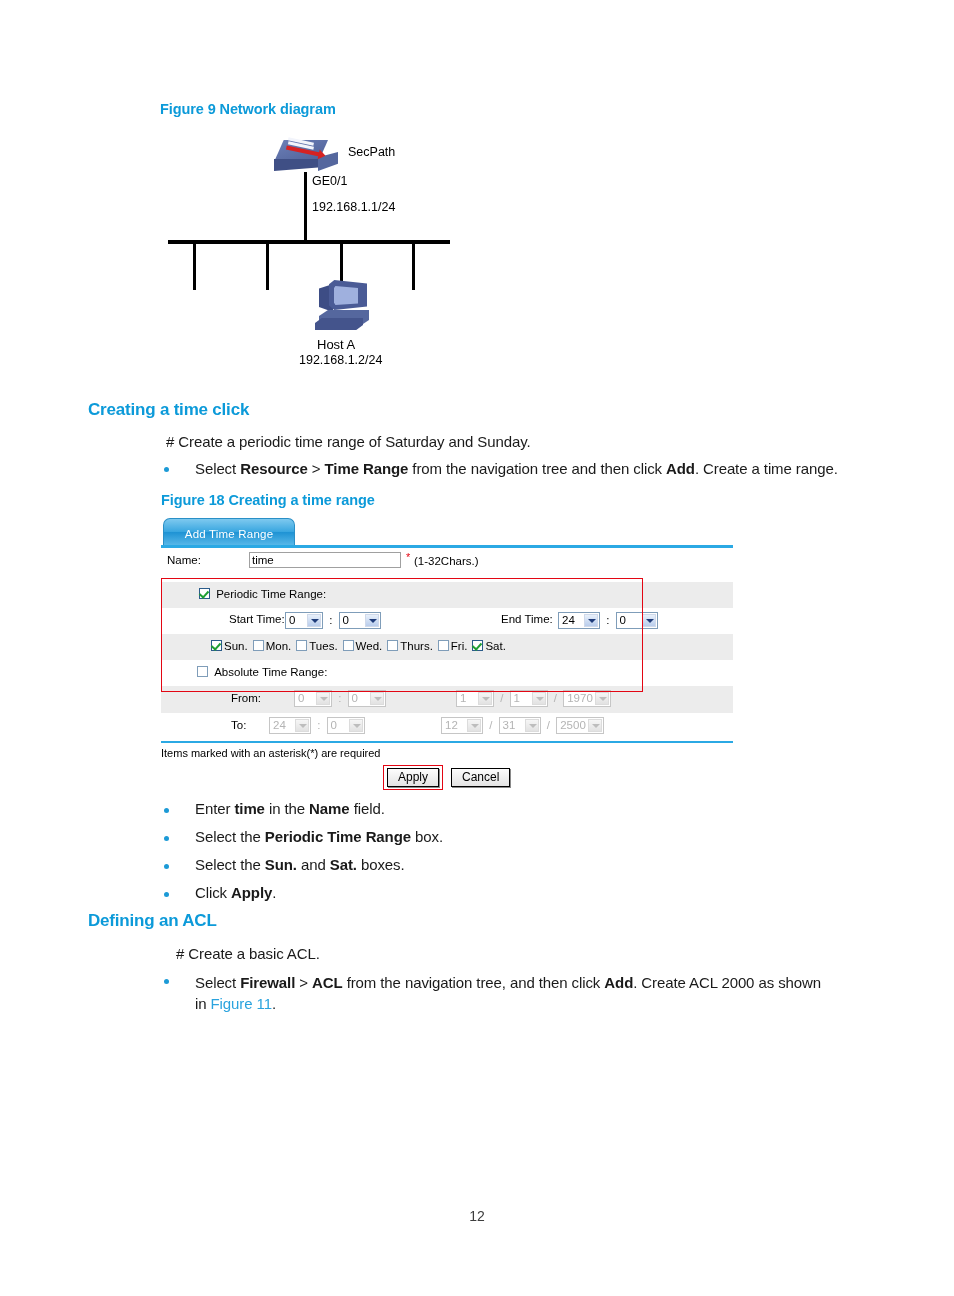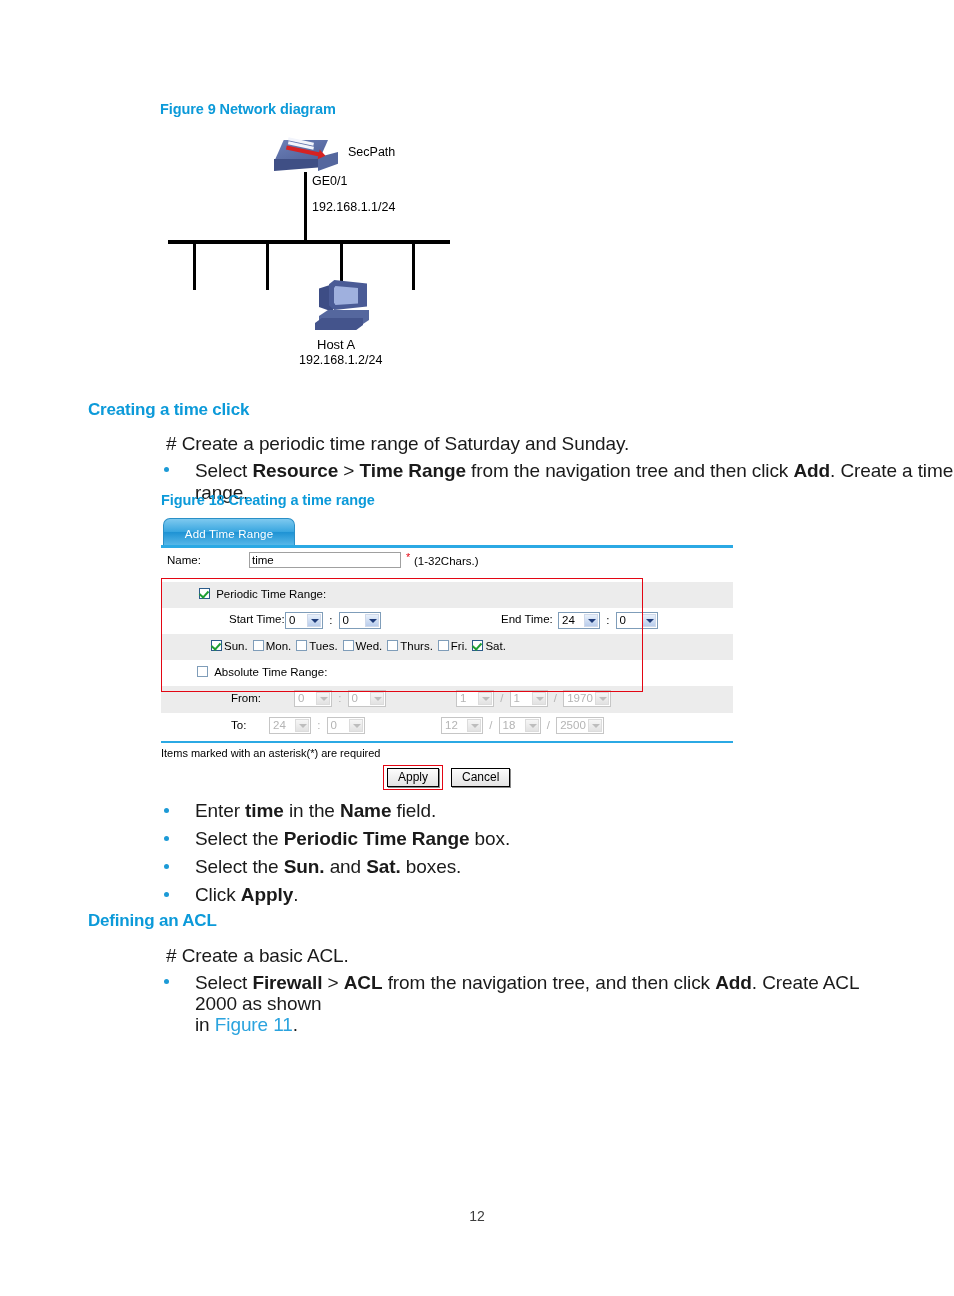--- a/index.html
+++ b/index.html
@@ -28,21 +28,21 @@
   .h2-heading {
     position: absolute;
     color: #0c9ad9;
     font-weight: bold;
     font-size: 17px;
     letter-spacing: -0.2px;
     white-space: nowrap;
   }
   .body-text {
     position: absolute;
-    font-size: 19px;
+    font-size: 15px;
     color: #1a1a1a;
     letter-spacing: -0.1px;
   }
   .bullet-dot {
     position: absolute;
     width: 5px;
     height: 5px;
     border-radius: 50%;
     background: #1c9ad6;
   }
@@ -417,21 +417,21 @@
           <span class="arw"></span>
         </span>
       </div>
       <div style="position:absolute; left:280px; top:4px; color:#b4b4b4;">
         <span class="sel dis w42">
           <span class="v">12</span>
           <span class="arw"></span>
         </span>
         <span class="sep">/</span>
         <span class="sel dis w42">
-          <span class="v">18</span>
+          <span class="v">31</span>
           <span class="arw"></span>
         </span>
         <span class="sep">/</span>
         <span class="sel dis w48">
           <span class="v">2500</span>
           <span class="arw"></span>
         </span>
       </div>
     </div>
   </div>
@@ -464,21 +464,21 @@
   <span>Select the </span><b>Sun.</b><span> and </span><b>Sat.</b><span> boxes.</span>
 </div>
 
 <div class="bullet-dot" style="left:164px; top:892px;"></div>
 <div class="body-text" style="left:195px; top:884px;">
   <span>Click </span><b>Apply</b><span>.</span>
 </div>
 
 <div class="h2-heading" style="left:88px; top:911px;">Defining an ACL</div>
 
-<div class="body-text" style="left:166px; top:945px;text-align:right;"># Create a basic ACL.</div>
+<div class="body-text" style="left:176px; top:945px;text-align:right;"># Create a basic ACL.</div>
 
 <div class="bullet-dot" style="left:164px; top:979px;"></div>
 <div class="body-text" style="left:195px; top:972px; width:670px; line-height:21px;">
   <span>Select </span><b>Firewall</b><span> &gt; </span><b>ACL</b><span> from the navigation tree, and then click </span><b>Add</b><span>. Create ACL 2000 as shown</span><br>
   <span>in </span><span class="link">Figure 11</span><span>.</span>
 </div>
 
 <div class="page-num" style="top:1208px;">12</div>
 
 </body></html>

